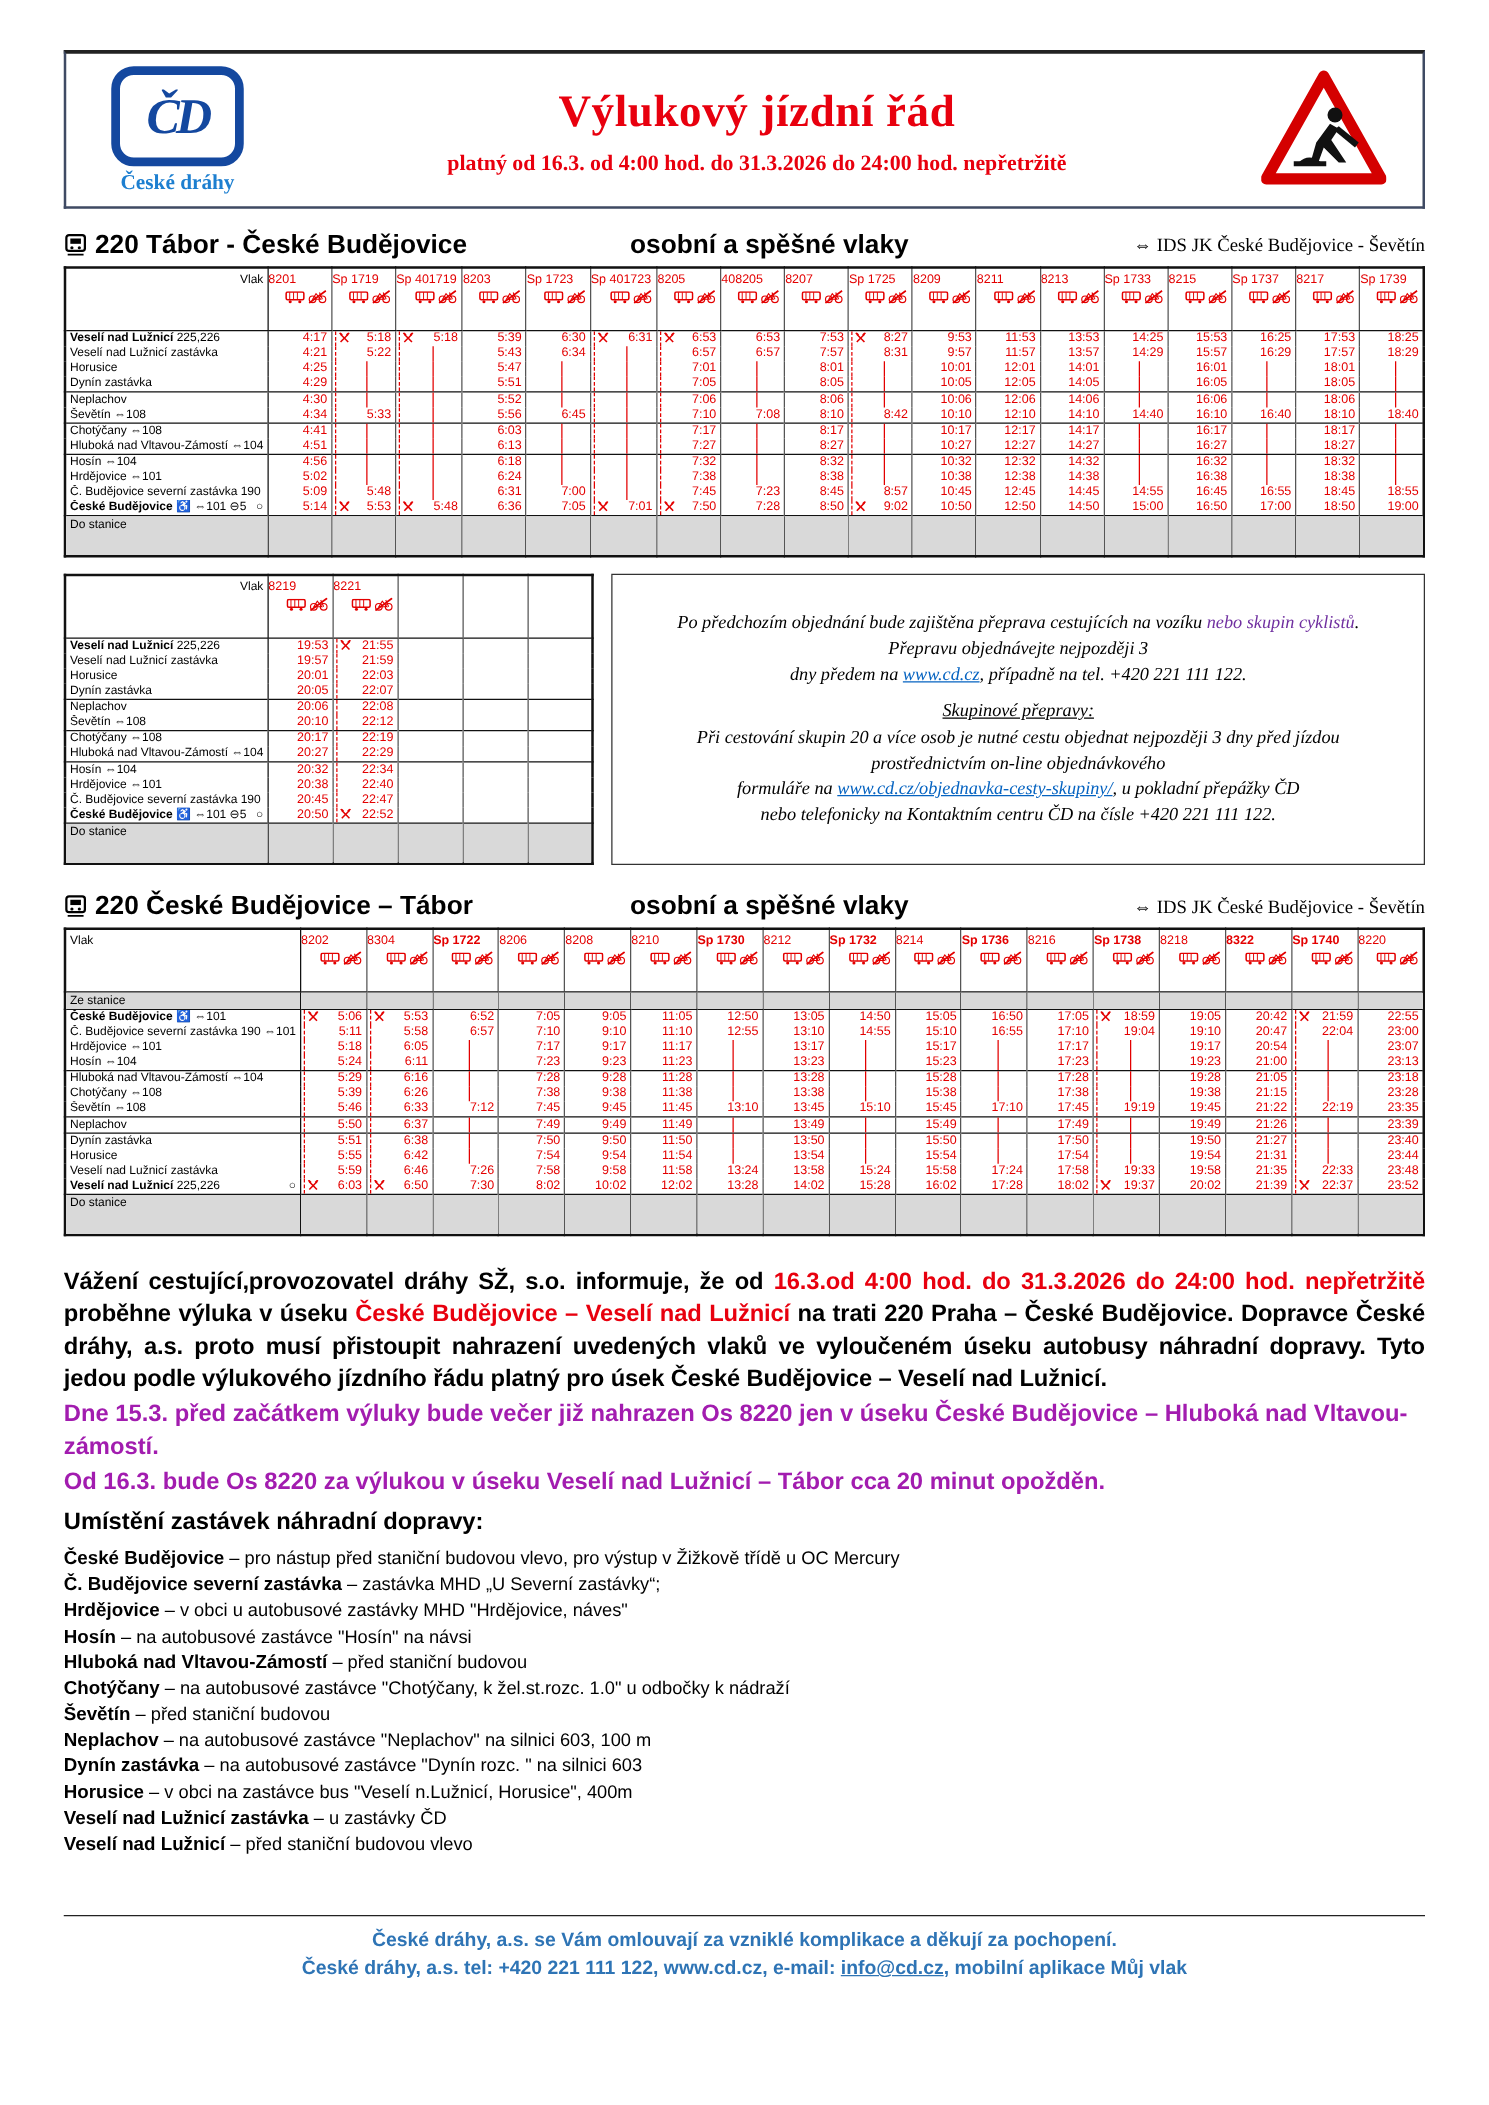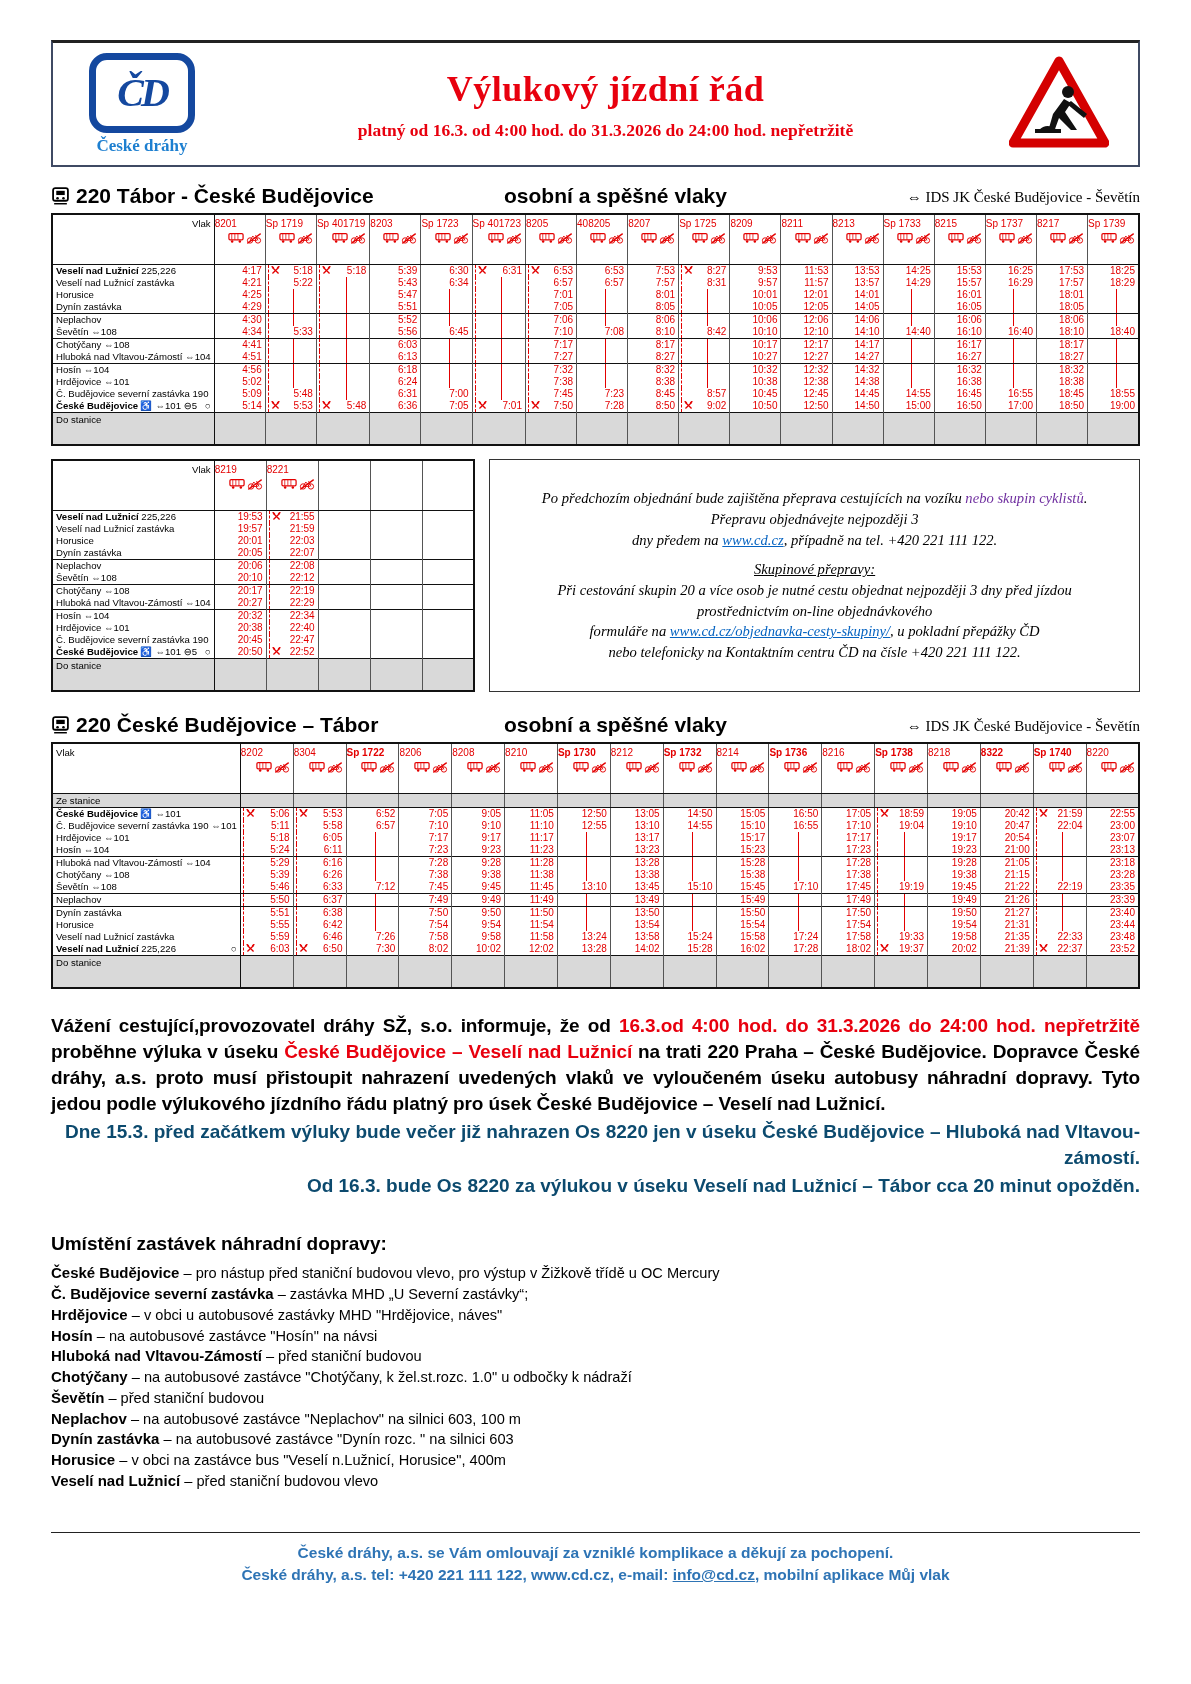--- a/index.html
+++ b/index.html
@@ -56,22 +56,22 @@
            font-family:"Liberation Serif",serif;font-style:italic;font-size:14.6px;
            display:flex;flex-direction:column;justify-content:center;text-align:center;line-height:1.42;}
   .il.sp{height:9px;}
   .purple{color:#7030a0;font-style:italic;}
   .lnk{color:#0563c1;text-decoration:underline;cursor:pointer;}
   .uline{text-decoration:underline;}
 
   
   .notice{margin-top:24px;font-weight:bold;font-size:19px;line-height:1.37;text-align:justify;letter-spacing:-0.1px;}
   .rd{color:#e8000e;}
-  .rednote{margin-top:2px;font-weight:bold;font-size:19px;line-height:1.37;color:#0c4a6e;text-align:right;}
-  .stops-h{margin:34px 0 8px 0;font-weight:bold;font-size:19px;}
+  .rednote{margin-top:2px;font-weight:bold;font-size:19px;line-height:1.37;color:#a21caf;text-align:left;}
+  .stops-h{margin:8px 0 8px 0;font-weight:bold;font-size:19px;}
   .stop-item{font-size:14.6px;line-height:20.8px;}
   .stop-item b{font-size:15px;}
 
   
   .footer{position:absolute;left:0;right:0;bottom:98px;text-align:center;}
   .footer .rule{border-top:1.6px solid #222;margin:0 51px 9px 51px;}
   .fline{color:#2e74b5;font-weight:bold;font-size:15.5px;line-height:22px;}
   .fline .lnk{color:#2e74b5;}
 </style>
 </head>
@@ -1894,20 +1894,21 @@
       <div class="stop-item"><b>České Budějovice</b> – <span>pro nástup před staniční budovou vlevo, pro výstup v Žižkově třídě u OC Mercury</span></div>
       <div class="stop-item"><b>Č. Budějovice severní zastávka</b> – <span>zastávka MHD „U Severní zastávky“;</span></div>
       <div class="stop-item"><b>Hrdějovice</b> – <span>v obci u autobusové zastávky MHD "Hrdějovice, náves"</span></div>
       <div class="stop-item"><b>Hosín</b> – <span>na autobusové zastávce "Hosín" na návsi</span></div>
       <div class="stop-item"><b>Hluboká nad Vltavou-Zámostí</b> – <span>před staniční budovou</span></div>
       <div class="stop-item"><b>Chotýčany</b> – <span>na autobusové zastávce "Chotýčany, k žel.st.rozc. 1.0" u odbočky k nádraží</span></div>
       <div class="stop-item"><b>Ševětín</b> – <span>před staniční budovou</span></div>
       <div class="stop-item"><b>Neplachov</b> – <span>na autobusové zastávce "Neplachov" na silnici 603, 100 m</span></div>
       <div class="stop-item"><b>Dynín zastávka</b> – <span>na autobusové zastávce "Dynín  rozc. " na silnici 603</span></div>
       <div class="stop-item"><b>Horusice</b> – <span>v obci na zastávce bus "Veselí n.Lužnicí, Horusice", 400m</span></div>
+      <div class="stop-item"><b>Veselí nad Lužnicí zastávka</b> – <span>u zastávky ČD</span></div>
       <div class="stop-item"><b>Veselí nad Lužnicí</b> – <span>před staniční budovou vlevo</span></div>
     </div>
 </div>
 
 <div class="footer">
   <div class="rule"></div>
   <div class="fline">České dráhy, a.s. se Vám omlouvají za vzniklé komplikace a děkují za pochopení.</div>
   <div class="fline" id="footer-line2"><span>České dráhy, a.s. tel: +420 221 111 122, www.cd.cz, e-mail: </span><a class="lnk">info@cd.cz</a><span>, mobilní aplikace Můj vlak</span></div>
 </div>
 

